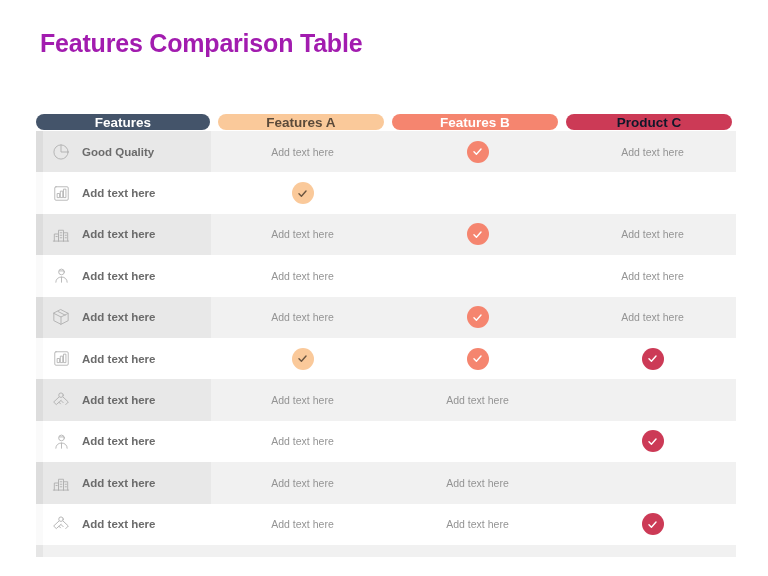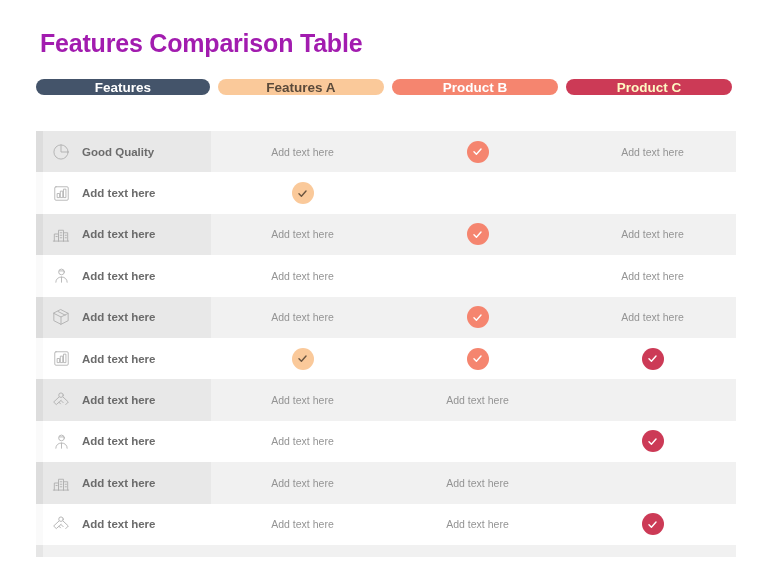--- a/index.html
+++ b/index.html
@@ -48,20 +48,21 @@
   .pill {
     height: 16px;
     border-radius: 17px;
     display: flex;
     align-items: center;
     justify-content: center;
     font-size: 13.5px;
     font-weight: bold;
     box-sizing: border-box;
     white-space: nowrap;
+    margin-top: 35px;
   }
   .pill.features { width: 175px; }
   .pill.prod     { width: 167px; }
 
   
   #table-body {
     position: absolute;
     left: 36px;
     top: 131px;
     width: 700px;
@@ -164,22 +165,22 @@
 </head>
 <body>
 
 <div id="slide">
 
   <div id="title">Features Comparison Table</div>
 
   <div id="header-row">
       <div class="pill features" style="background: rgb(68, 84, 106); color: rgb(255, 255, 255);">Features</div>
       <div class="pill prod" style="background: rgb(250, 201, 154); color: rgb(91, 74, 58);">Features A</div>
-      <div class="pill prod" style="background: rgb(245, 133, 111); color: rgb(255, 255, 255);">Product B</div>
-      <div class="pill prod" style="background: rgb(204, 58, 86); color: #fef9c3;">Product C</div>
+      <div class="pill prod" style="background: rgb(245, 133, 111); color: rgb(255, 255, 255);">Features B</div>
+      <div class="pill prod" style="background: rgb(204, 58, 86); color: #0f172a;">Product C</div>
     </div>
 
   <div id="table-body">
       <div class="row odd">
         <div class="row-strip"></div>
         <div class="cell-feature">
           <div class="icon-box" style="color: rgb(176, 176, 176);">
             <svg width="20" height="20" viewBox="0 0 24 24">
               <circle cx="12" cy="12" r="8.5" fill="none" stroke="currentColor" stroke-width="1.1" stroke-linecap="round" stroke-linejoin="round"></circle>
               <path d="M12 3.5 V12 H20.5" fill="none" stroke="currentColor" stroke-width="1.1" stroke-linecap="round" stroke-linejoin="round"></path>

